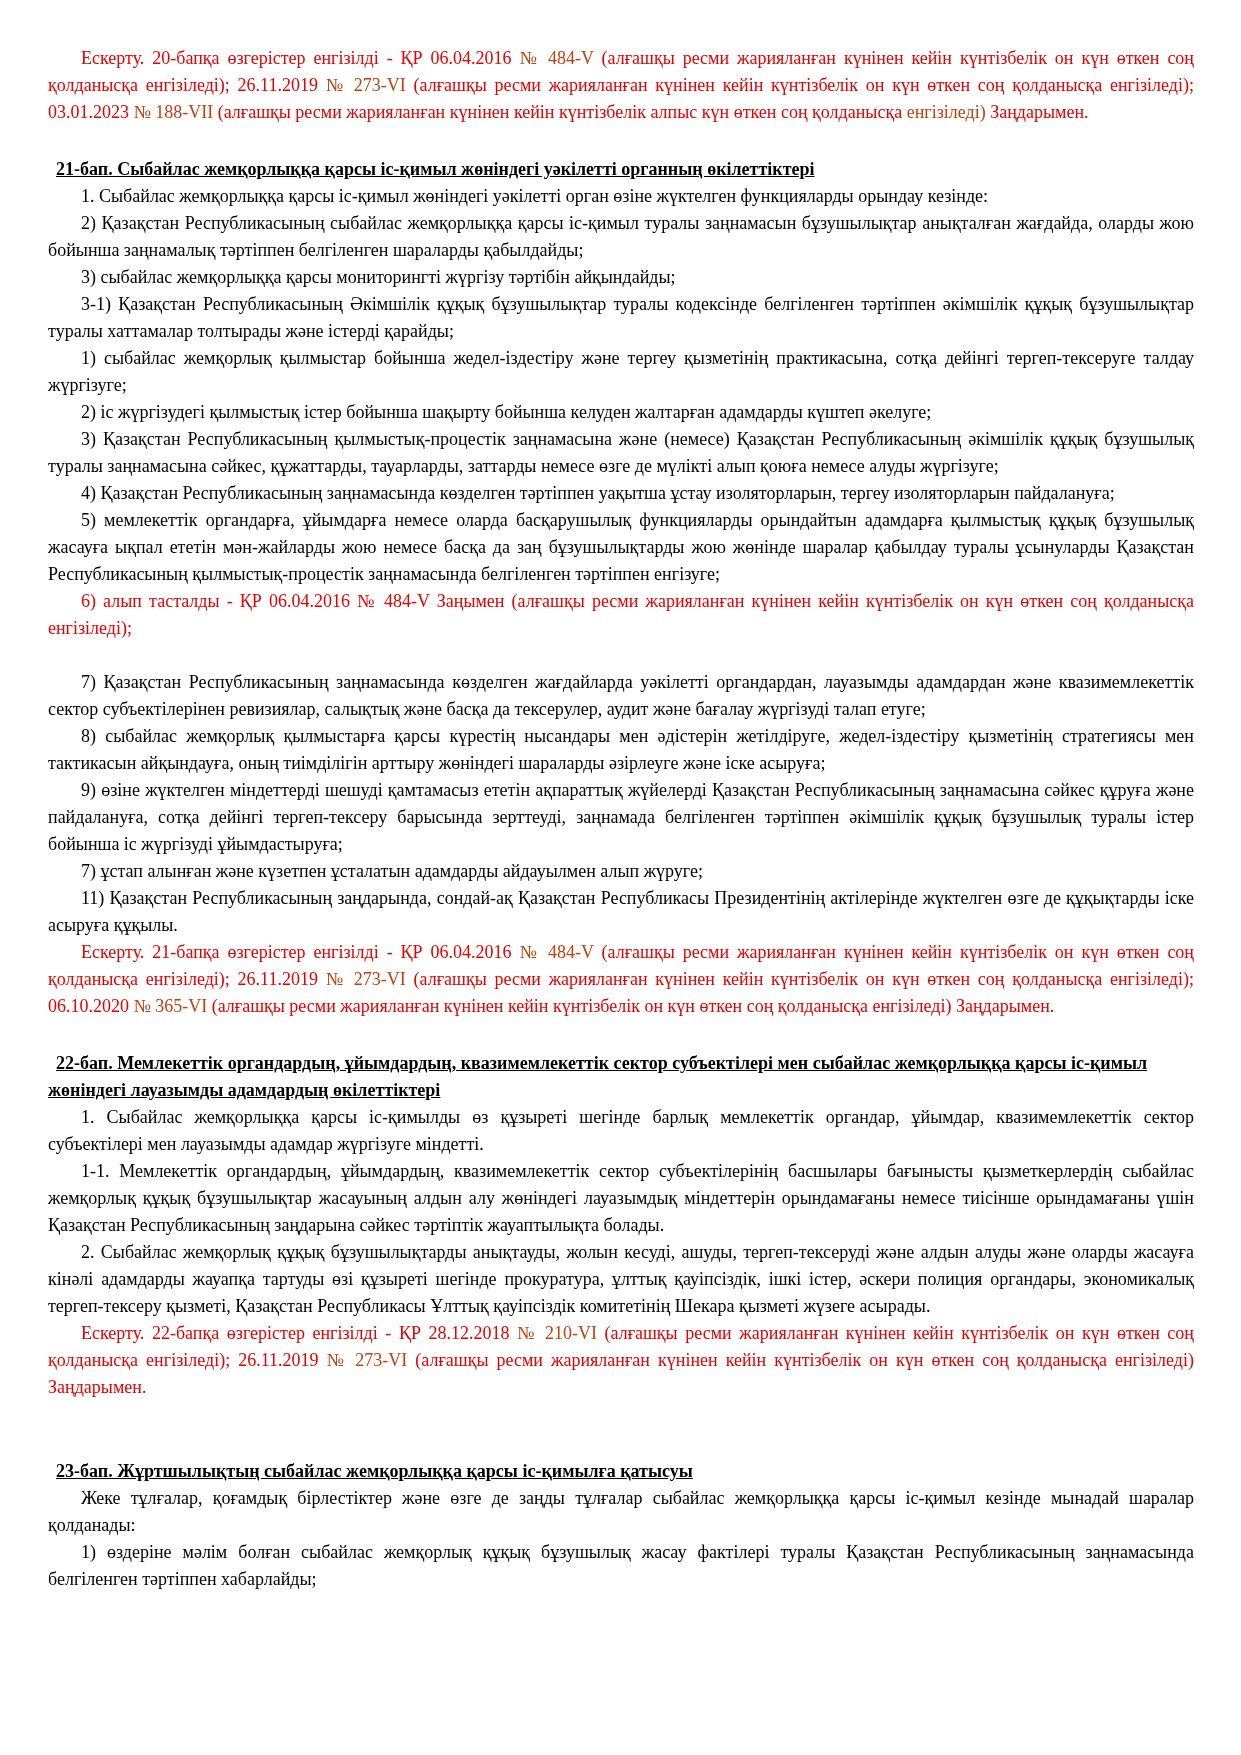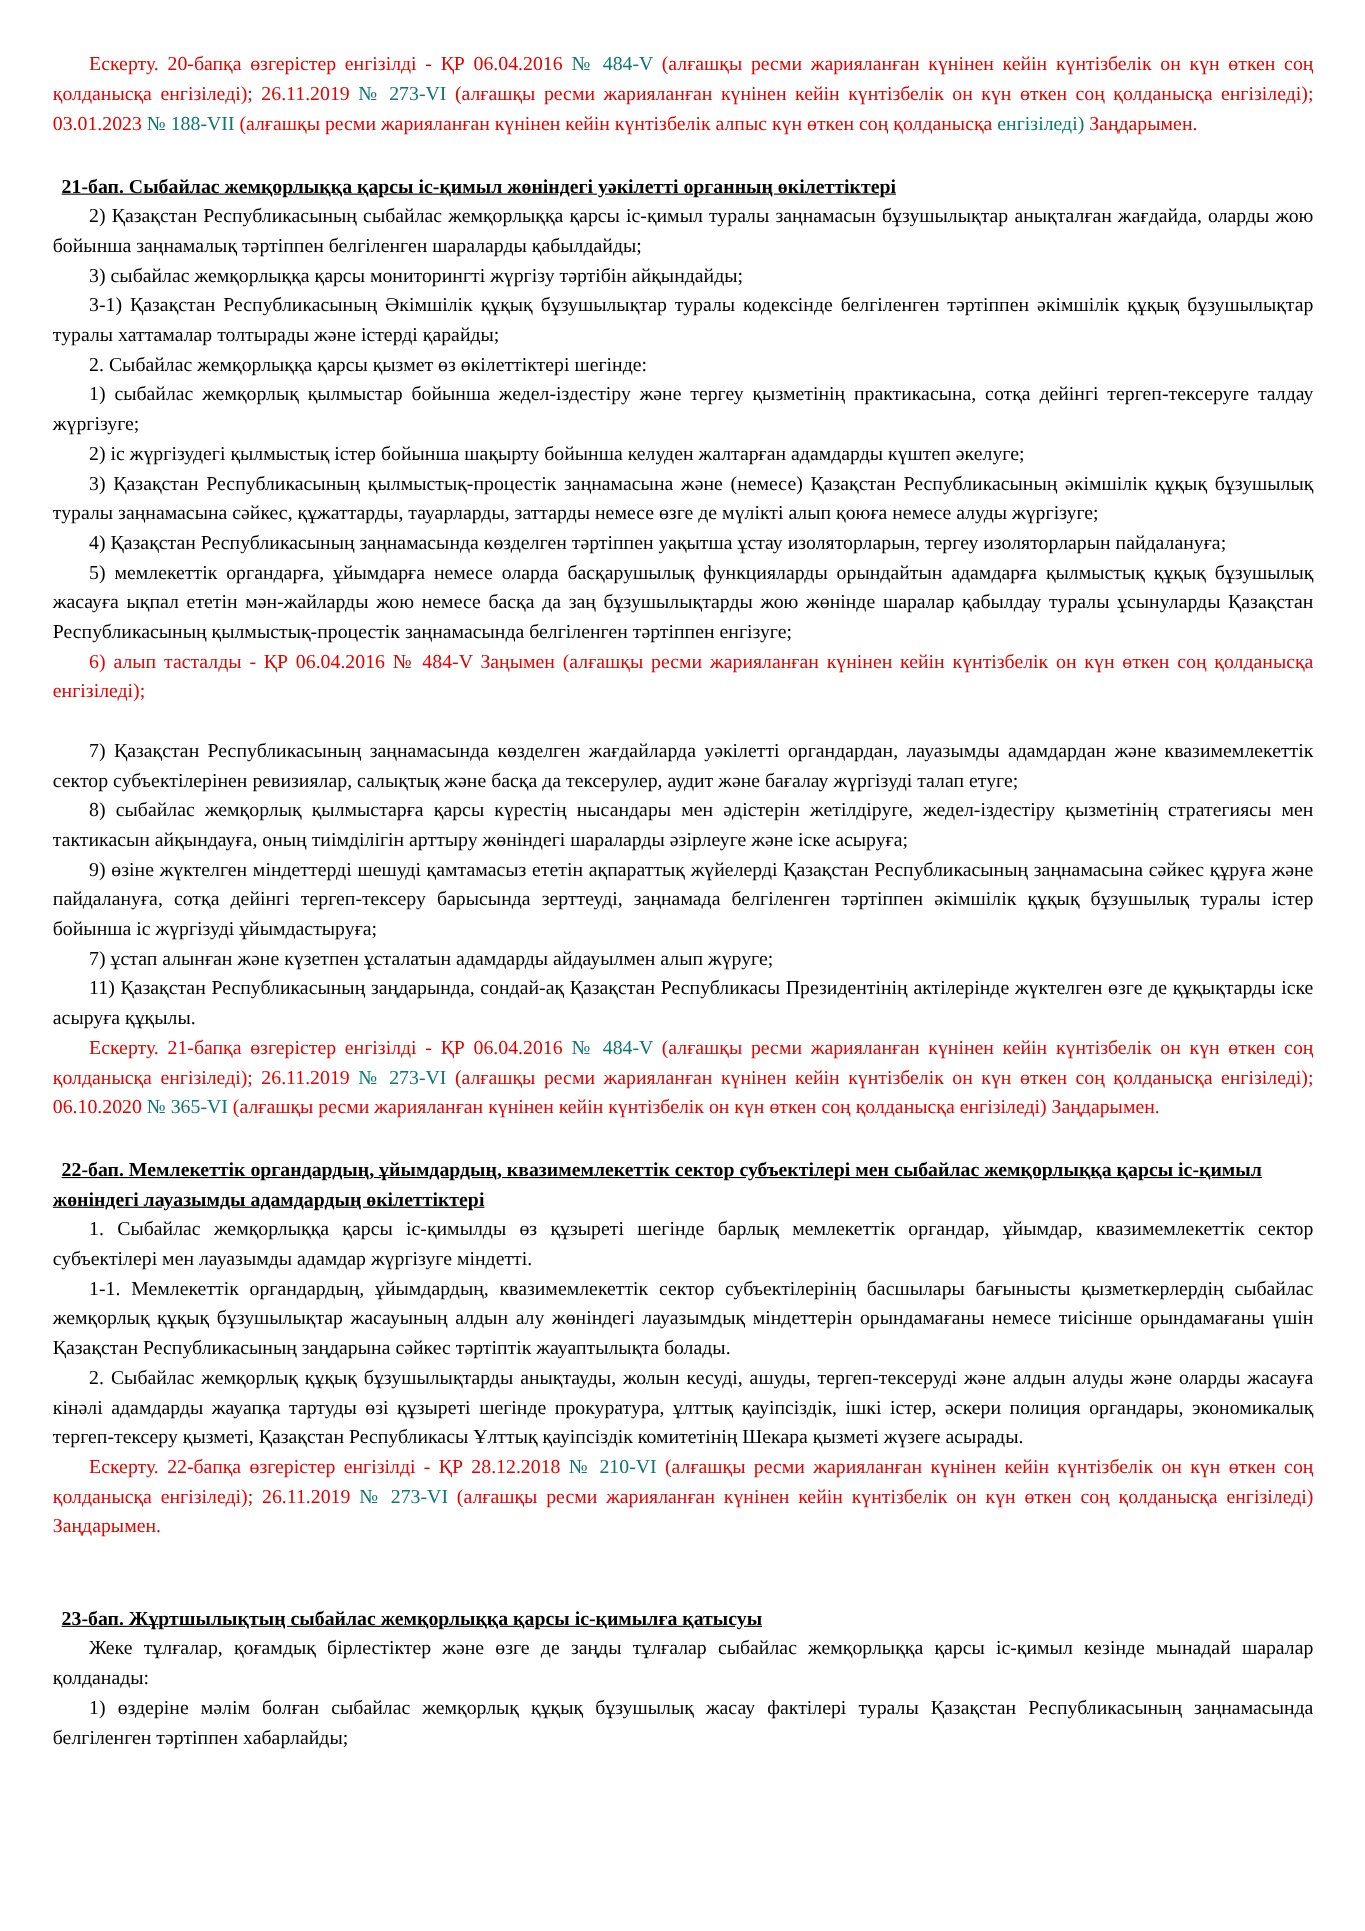--- a/index.html
+++ b/index.html
@@ -31,36 +31,36 @@
     text-indent: 33px;
   }
   .doc p.heading {
     font-weight: bold;
     text-align: left;
     text-indent: 8px;
     margin-top: 30px;
     text-decoration: underline;
   }
   .doc p.note .run-red { color: var(--note-red, #e80000); margin-top: 24px; }
-  .doc p.note .run-black { color: #0f766e; }
+  .doc p.note .run-black { color: #c2410c; }
   .doc .spacer {
     height: 27px;
   }
 </style>
 </head>
 <body>
 
 <div class="page">
   <div class="doc">
       <p class="note"><span class="run-red">Ескерту. 20-бапқа өзгерістер енгізілді - ҚР 06.04.2016 </span><span class="run-black">№ 484-V </span><span class="run-red">(алғашқы ресми жарияланған күнінен кейін күнтізбелік он күн өткен соң қолданысқа енгізіледі); 26.11.2019 </span><span class="run-black">№ 273-VI </span><span class="run-red">(алғашқы ресми жарияланған күнінен кейін күнтізбелік он күн өткен соң қолданысқа енгізіледі); 03.01.2023 </span><span class="run-black">№ 188-VII </span><span class="run-red">(алғашқы ресми жарияланған күнінен кейін күнтізбелік алпыс күн өткен соң қолданысқа </span><span class="run-black">енгізіледі) </span><span class="run-red">Заңдарымен.</span></p>
       <p class="heading"><span class="run-black">21-бап. Сыбайлас жемқорлыққа қарсы іс-қимыл жөніндегі уәкілетті органның өкілеттіктері</span></p>
+      <p class="para"><span class="run-black">1. Сыбайлас жемқорлыққа қарсы іс-қимыл жөніндегі уәкілетті орган өзіне жүктелген функцияларды орындау кезінде:</span></p>
       <p class="para"><span class="run-black">2) Қазақстан Республикасының сыбайлас жемқорлыққа қарсы іс-қимыл туралы заңнамасын бұзушылықтар анықталған жағдайда, оларды жою бойынша заңнамалық тәртіппен белгіленген шараларды қабылдайды;</span></p>
       <p class="para"><span class="run-black">3) сыбайлас жемқорлыққа қарсы мониторингті жүргізу тәртібін айқындайды;</span></p>
       <p class="para"><span class="run-black">3-1) Қазақстан Республикасының Әкімшілік құқық бұзушылықтар туралы кодексінде белгіленген тәртіппен әкімшілік құқық бұзушылықтар туралы хаттамалар толтырады және істерді қарайды;</span></p>
-      <p class="para"><span class="run-black">2. Сыбайлас жемқорлыққа қарсы қызмет өз өкілеттіктері шегінде:</span></p>
       <p class="para"><span class="run-black">1) сыбайлас жемқорлық қылмыстар бойынша жедел-іздестіру және тергеу қызметінің практикасына, сотқа дейінгі тергеп-тексеруге талдау жүргізуге;</span></p>
       <p class="para"><span class="run-black">2) іс жүргізудегі қылмыстық істер бойынша шақырту бойынша келуден жалтарған адамдарды күштеп әкелуге;</span></p>
       <p class="para"><span class="run-black">3) Қазақстан Республикасының қылмыстық-процестік заңнамасына және (немесе) Қазақстан Республикасының әкімшілік құқық бұзушылық туралы заңнамасына сәйкес, құжаттарды, тауарларды, заттарды немесе өзге де мүлікті алып қоюға немесе алуды жүргізуге;</span></p>
       <p class="para"><span class="run-black">4) Қазақстан Республикасының заңнамасында көзделген тәртіппен уақытша ұстау изоляторларын, тергеу изоляторларын пайдалануға;</span></p>
       <p class="para"><span class="run-black">5) мемлекеттік органдарға, ұйымдарға немесе оларда басқарушылық функцияларды орындайтын адамдарға қылмыстық құқық бұзушылық жасауға ықпал ететін мән-жайларды жою немесе басқа да заң бұзушылықтарды жою жөнінде шаралар қабылдау туралы ұсынуларды Қазақстан Республикасының қылмыстық-процестік заңнамасында белгіленген тәртіппен енгізуге;</span></p>
       <p class="note"><span class="run-red">6) алып тасталды - ҚР 06.04.2016 № 484-V Заңымен (алғашқы ресми жарияланған күнінен кейін күнтізбелік он күн өткен соң қолданысқа енгізіледі);</span></p>
       <div class="spacer"></div>
       <p class="para"><span class="run-black">7) Қазақстан Республикасының заңнамасында көзделген жағдайларда уәкілетті органдардан, лауазымды адамдардан және квазимемлекеттік сектор субъектілерінен ревизиялар, салықтық және басқа да тексерулер, аудит және бағалау жүргізуді талап етуге;</span></p>
       <p class="para"><span class="run-black">8) сыбайлас жемқорлық қылмыстарға қарсы күрестің нысандары мен әдістерін жетілдіруге, жедел-іздестіру қызметінің стратегиясы мен тактикасын айқындауға, оның тиімділігін арттыру жөніндегі шараларды әзірлеуге және іске асыруға;</span></p>
       <p class="para"><span class="run-black">9) өзіне жүктелген міндеттерді шешуді қамтамасыз ететін ақпараттық жүйелерді Қазақстан Республикасының заңнамасына сәйкес құруға және пайдалануға, сотқа дейінгі тергеп-тексеру барысында зерттеуді, заңнамада белгіленген тәртіппен әкімшілік құқық бұзушылық туралы істер бойынша іс жүргізуді ұйымдастыруға;</span></p>

